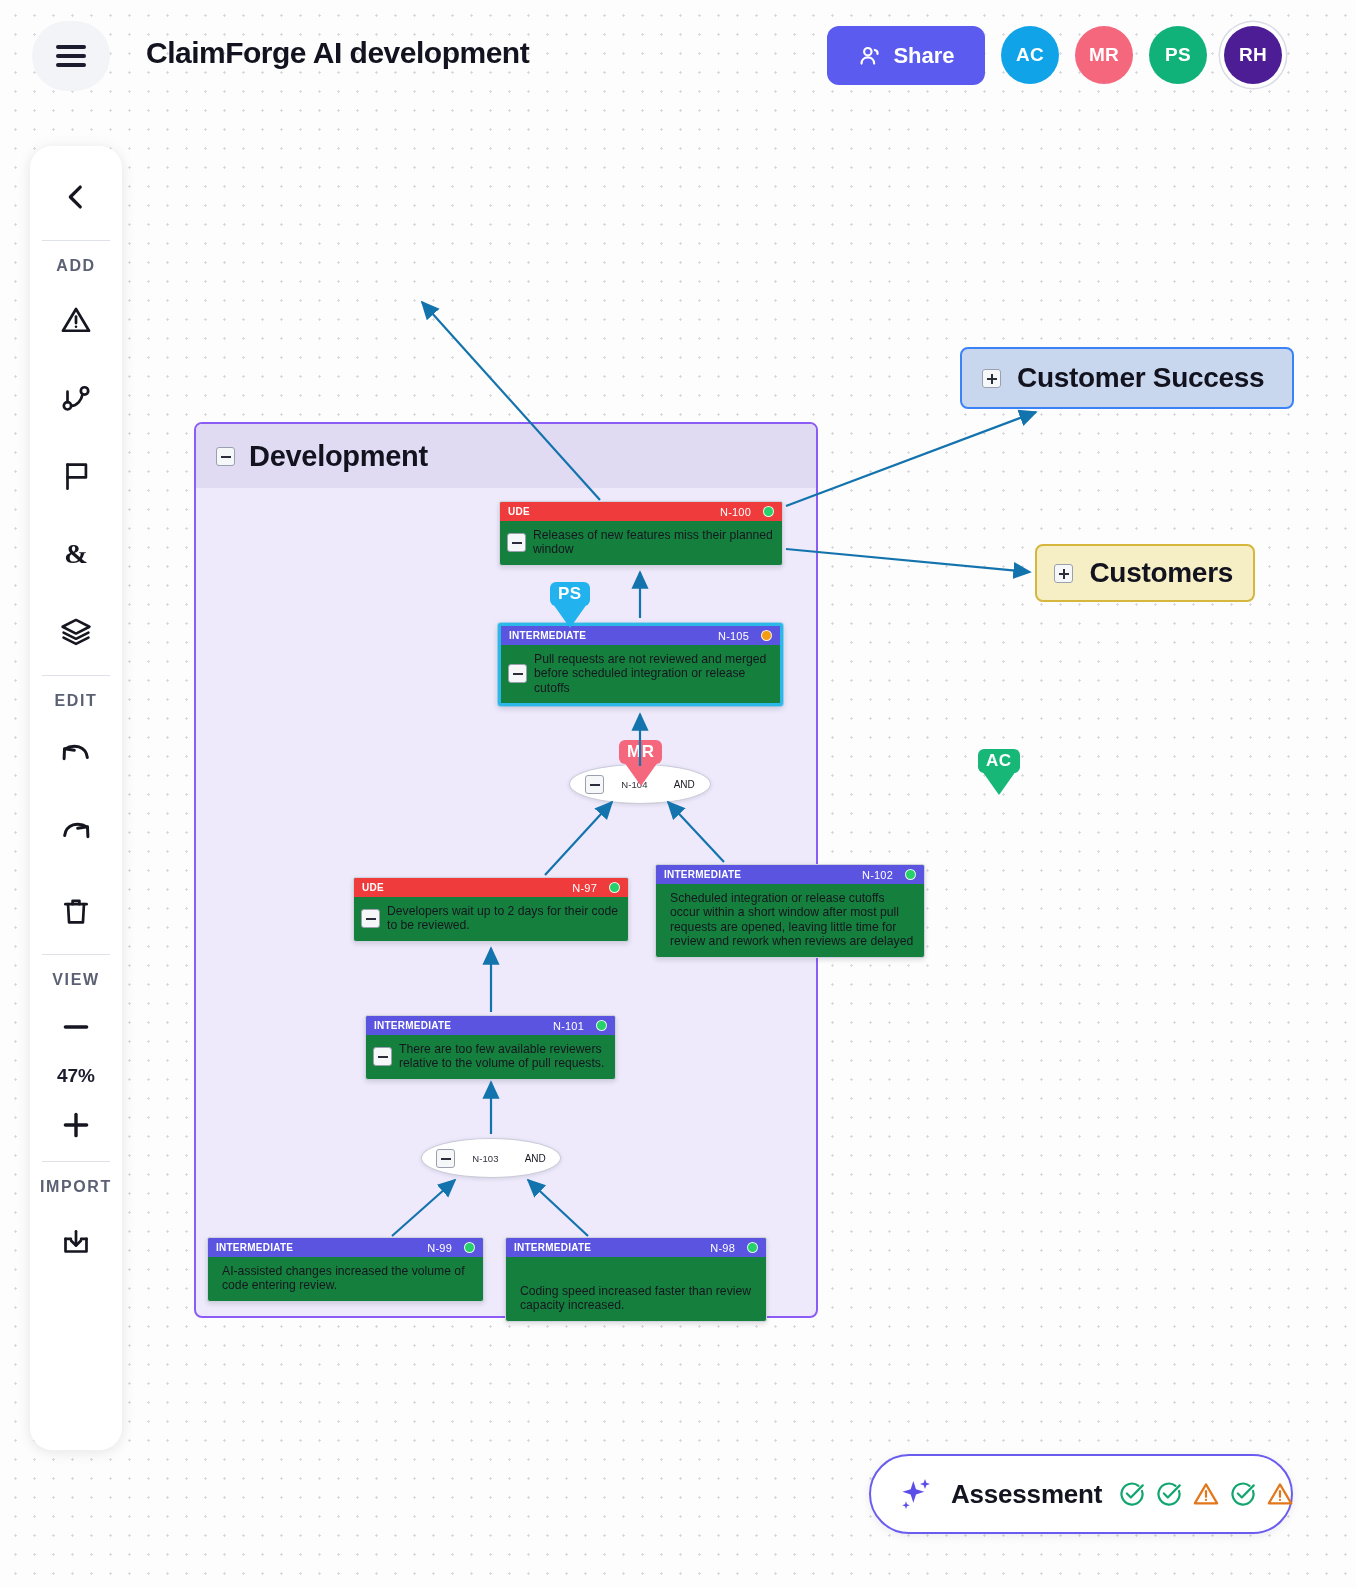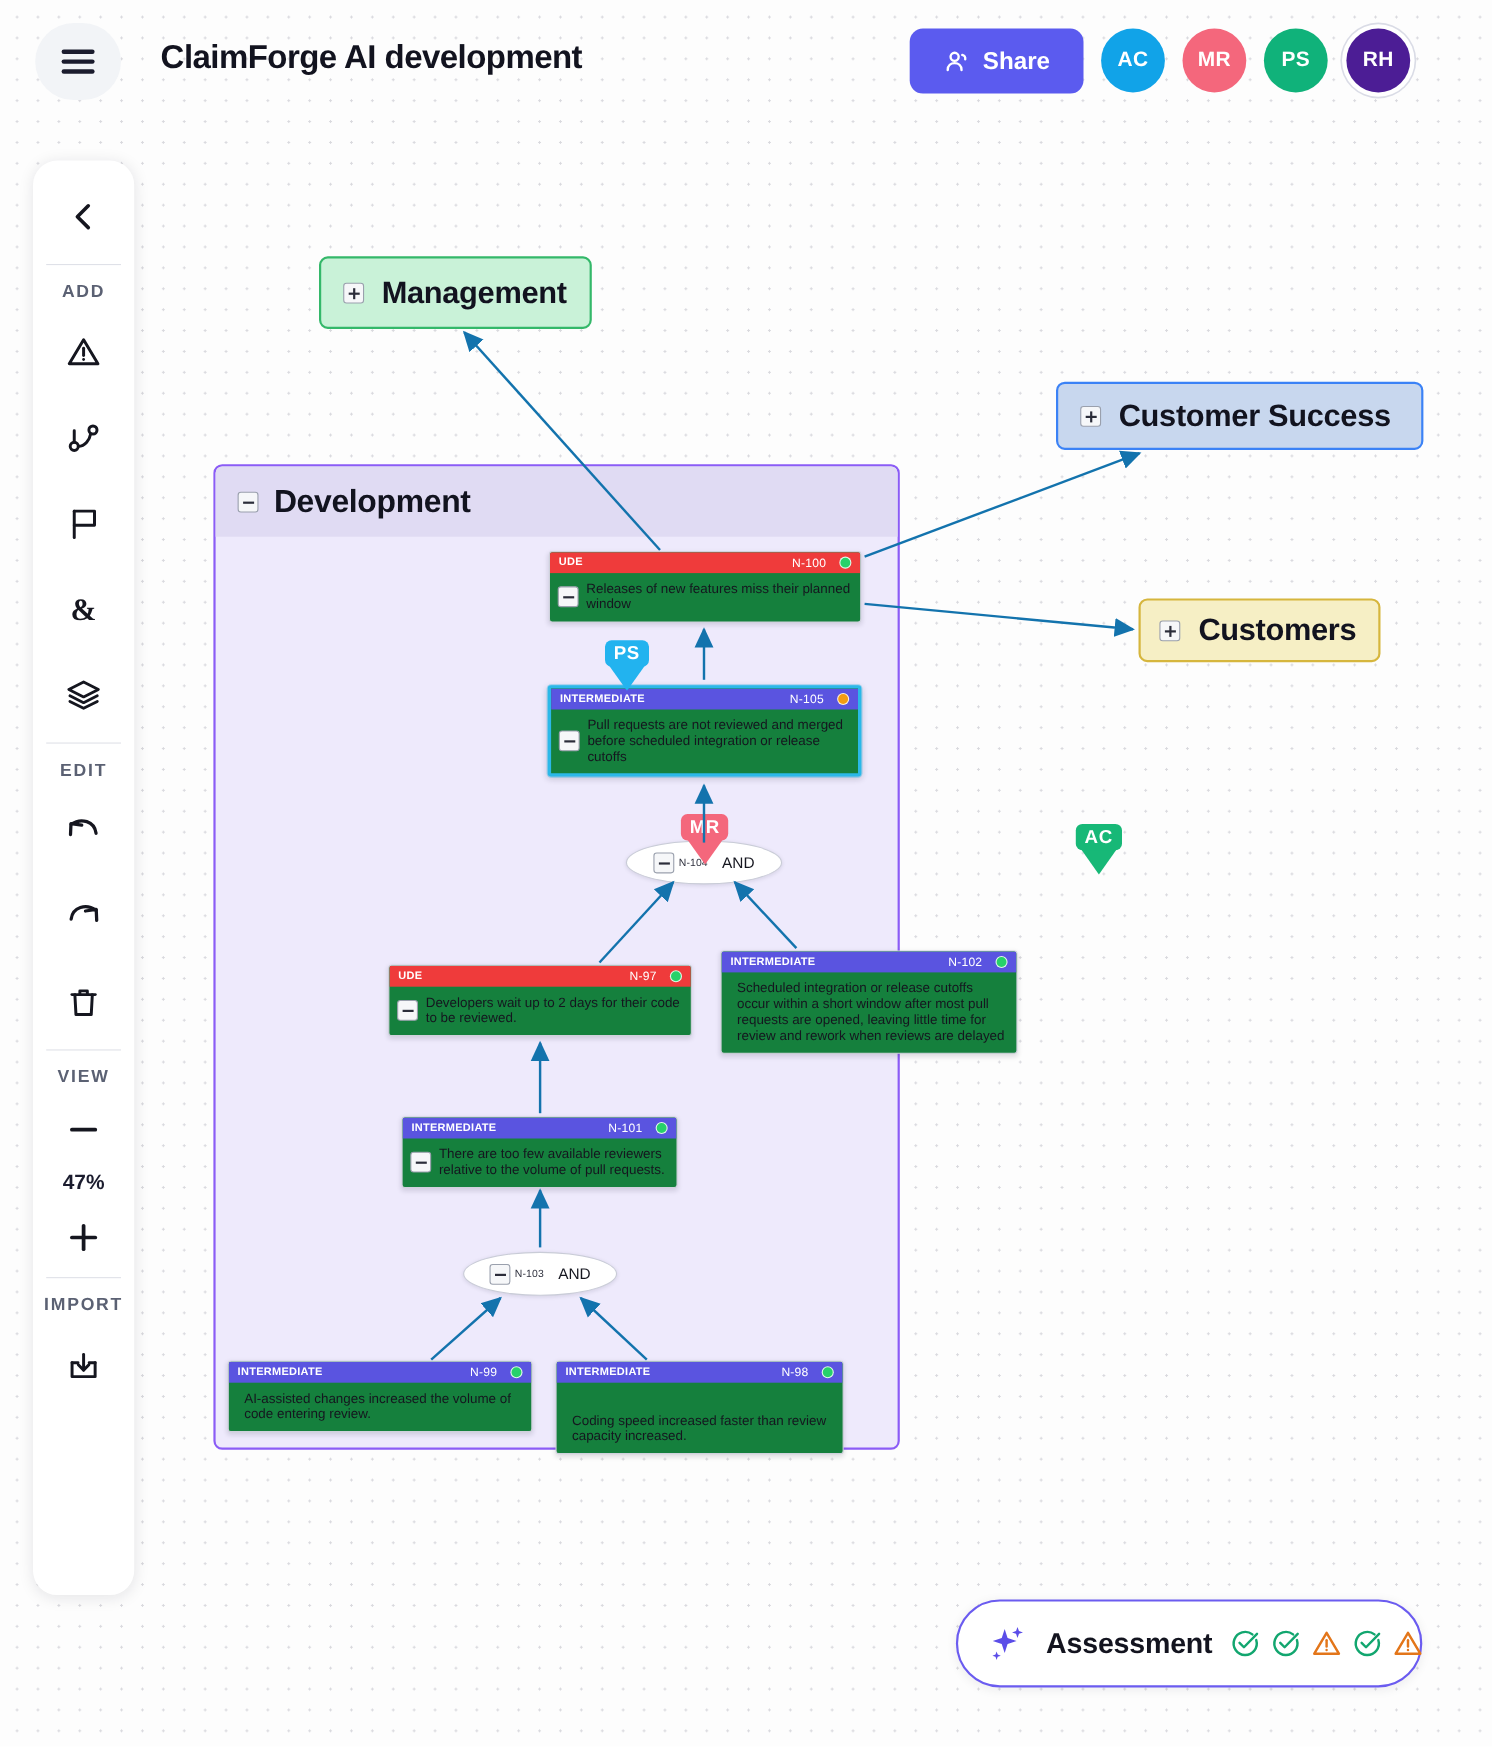--- a/index.html
+++ b/index.html
@@ -232,27 +232,27 @@
     box-shadow: 0 0 0 1px rgba(43,184,232,0.4), 0 2px 6px rgba(20,20,40,0.2);
   }
 
   
   .andnode {
     position: absolute;
     background: #ffffff;
     border: 1px solid #c9ccd7;
     border-radius: 50%;
     display: flex; align-items: center; justify-content: center;
-    gap: 4px;
+    gap: 17px;
     z-index: 16;
     box-shadow: 0 1px 4px rgba(20,20,40,0.12);
     cursor: pointer;
   }
   .andnode .nid { font-size: 9.5px; color: #30323f; letter-spacing: 0.1px;}
-  .andnode .op  { font-size: 14px; color: #15161f; margin-left: 9px; }
+  .andnode .op  { font-size: 10px; color: #15161f; margin-left: 9px; }
 
   
   .cursor { position: absolute; z-index: 30; pointer-events: none; }
   .cursor .tag {
     font-size: 17px; font-weight: 800; color: #fff;
     padding: 2px 8px; border-radius: 6px;
     letter-spacing: 0.5px;
     display: inline-block;
   }
   .cursor .tri {
@@ -322,24 +322,20 @@
 
 <div id="diagram">
 
   <div class="group-box" id="grp-development">
     <div class="group-bar">
       <span class="pm-toggle"></span>
       <span class="group-title">Development</span>
     </div>
   </div>
 
-  <div class="pill" id="grp-management">
-    <span class="pm-toggle plus"></span>
-    <span class="group-title">Management</span>
-  </div>
 
   <div class="pill" id="grp-customer-success">
     <span class="pm-toggle plus"></span>
     <span class="group-title">Customer Success</span>
   </div>
 
   <div class="pill" id="grp-customers">
     <span class="pm-toggle plus"></span>
     <span class="group-title">Customers</span>
   </div>

